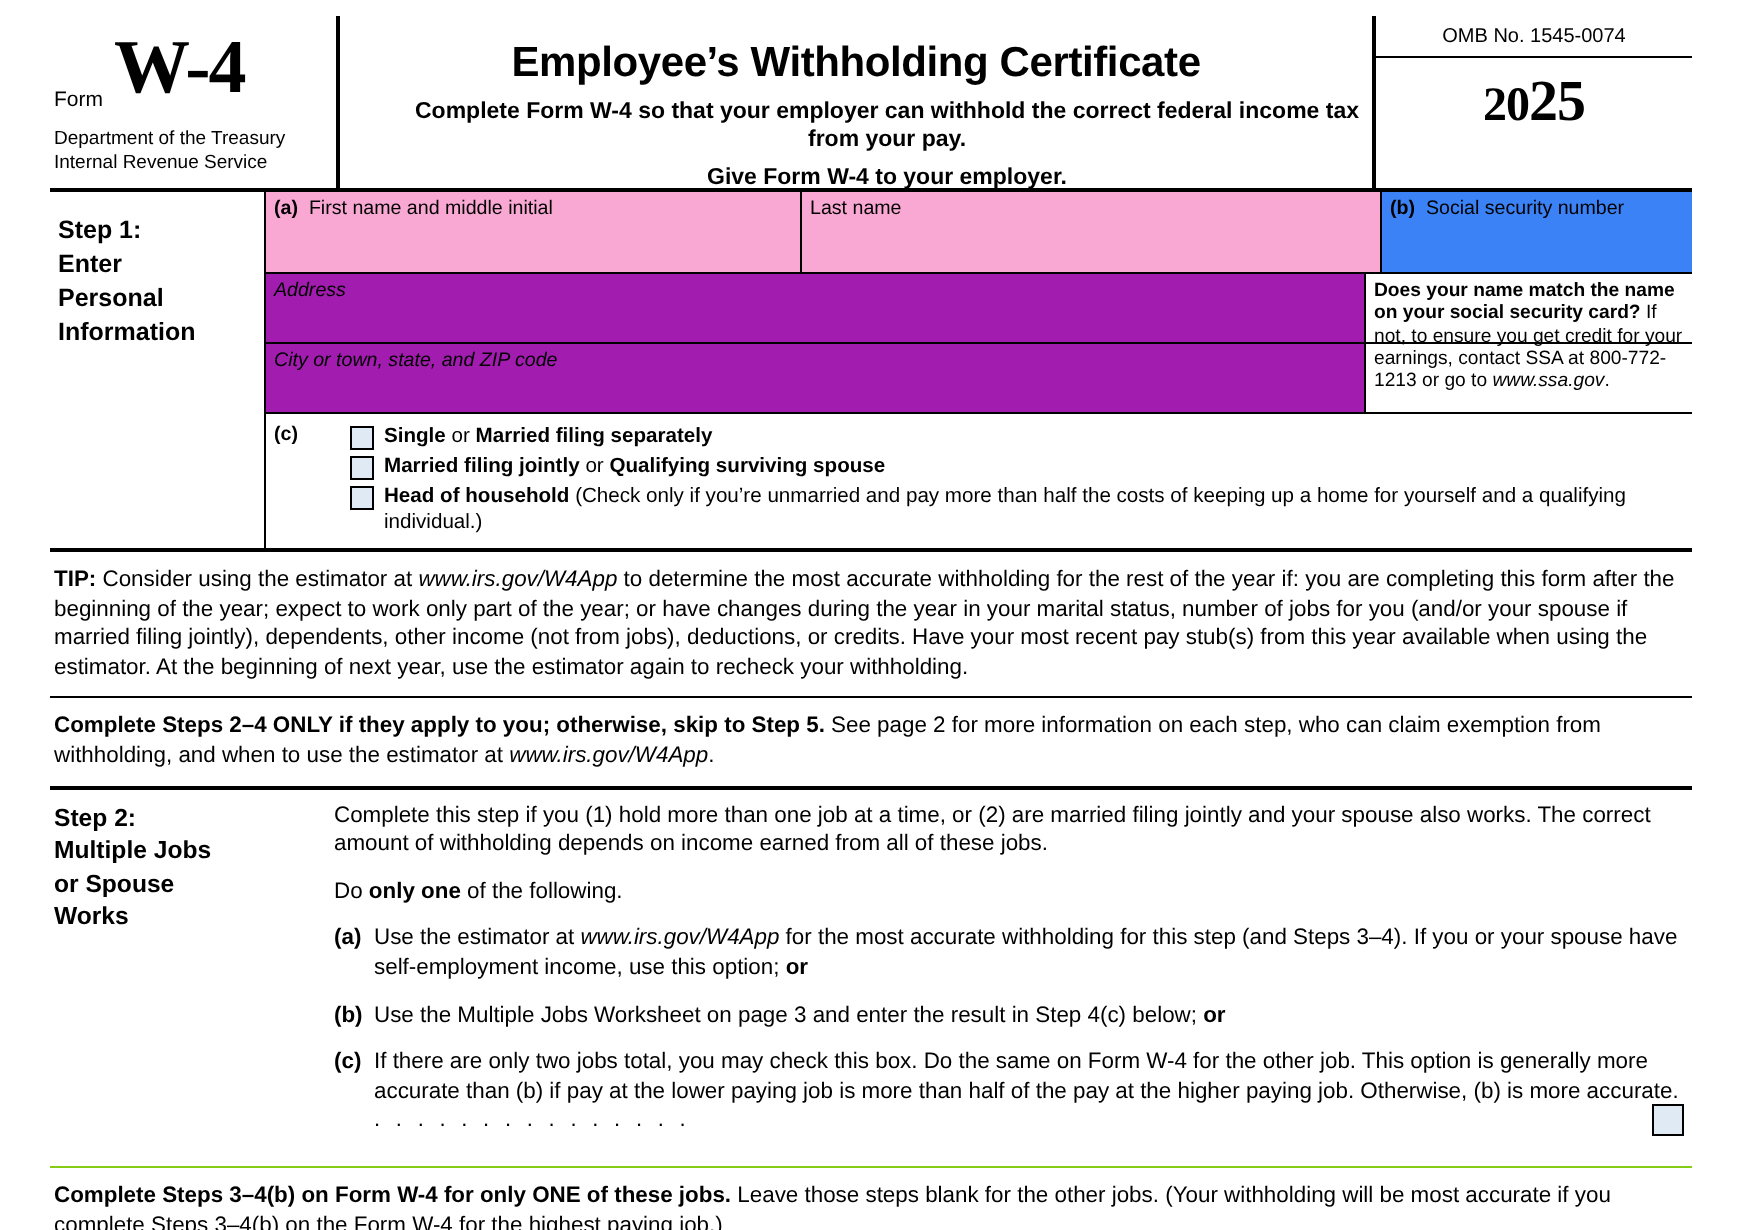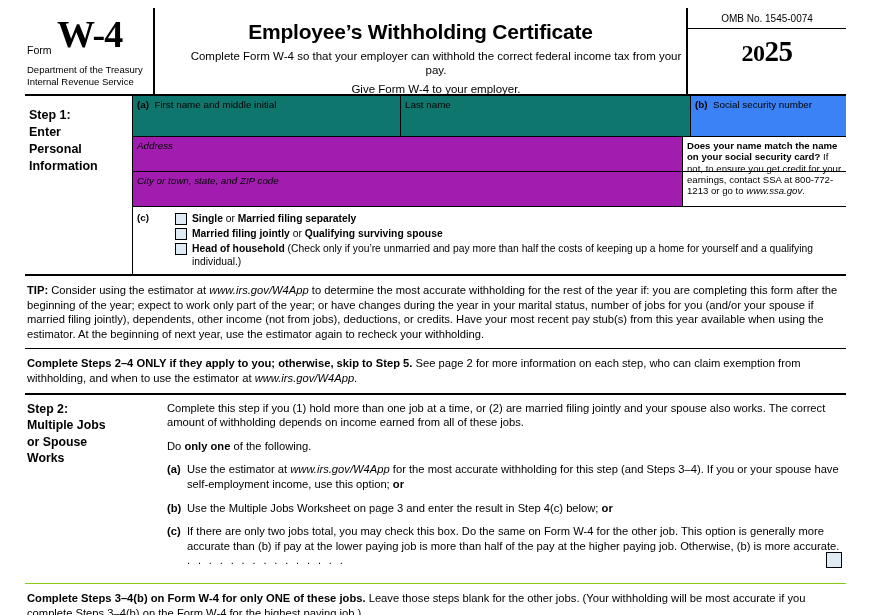--- a/index.html
+++ b/index.html
@@ -28,21 +28,21 @@
 
   
   .hdr {
     display: flex;
     border-bottom: 2px solid #000;
     height: 86px;
   }
   .hdr-left {
     width: 124px;
     position: relative;
-    padding-right: 4px;
+    padding-right: 19px;
   }
   .form-word {
     position: absolute;
     left: 2px;
     top: 36px;
     font-size: 10.5px;
   }
   .w4 {
     position: absolute;
     left: 32px;
@@ -68,21 +68,21 @@
     padding-top: 4px;
   }
   .title-main {
     font-size: 21px;
     font-weight: bold;
     letter-spacing: -0.2px;
     margin-top: 8px;
   }
   .title-sub {
     font-size: 11.5px;
-    font-weight: normal;
+    font-weight: bold;
     margin-top: 5px;
     line-height: 14px;
     padding-left: 31px;
   }
   .hdr-right {
     width: 158px;
     position: relative;
     text-align: center;
   }
   .omb {
@@ -119,21 +119,21 @@
   .step1-right {
     flex: 1;
   }
   .row-names {
     display: flex;
     border-bottom: 1px solid #000;
     height: 40px;
   }
   .cell {
     position: relative;
-    background: #0f766e;
+    background: #f9a8d4;
   }
   .cell-label {
     font-size: 9.8px;
     padding: 3px 4px 0 4px;
   }
   .lbl-letter {
     font-weight: bold;
     font-size: 9.8px;
   }
   .c-first { width: 267px; border-right: 1px solid #000; }

